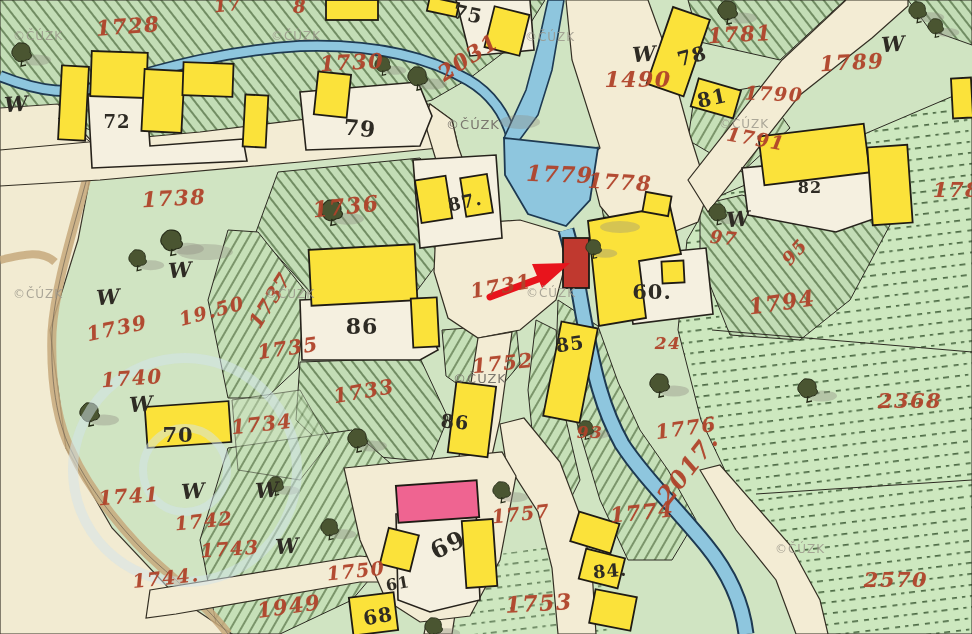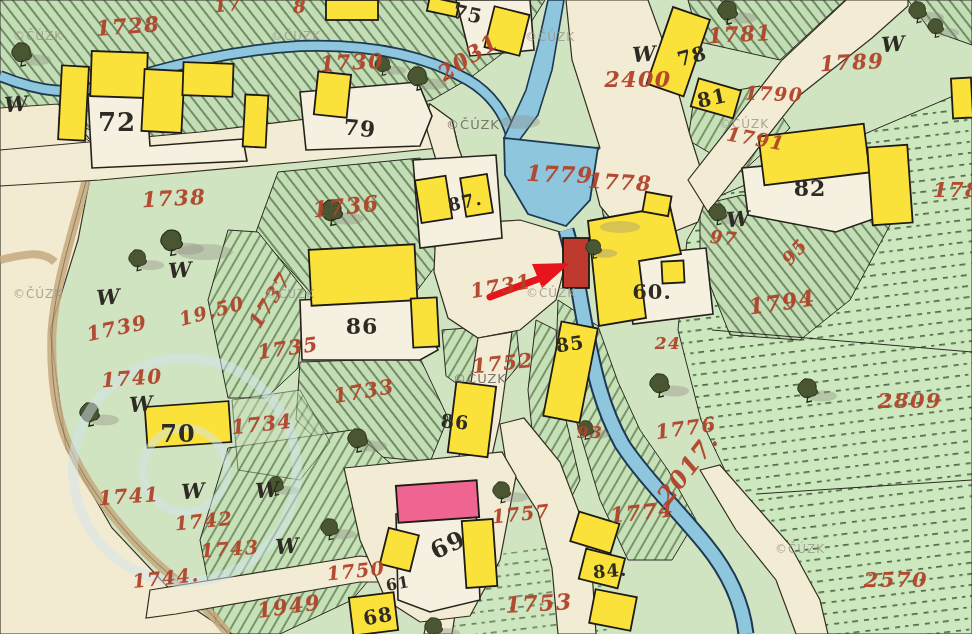--- a/index.html
+++ b/index.html
@@ -187,30 +187,30 @@
 </svg>
 
 <div class="label-layer">
       <div class="map-label red" style="left: 128px; top: 26px; font-size: 21px; --r: -4deg;">1728</div>
       <div class="map-label red" style="left: 228px; top: 5px; font-size: 18px; --r: -5deg;">17</div>
       <div class="map-label red" style="left: 300px; top: 7px; font-size: 18px; --r: 0deg;">8</div>
       <div class="map-label red" style="left: 352px; top: 62px; font-size: 21px; --r: -3deg;">1730</div>
       <div class="map-label red" style="left: 468px; top: 57px; font-size: 22px; --r: -33deg;">2031</div>
       <div class="map-label red" style="left: 560px; top: 174px; font-size: 22px; --r: 2deg;">1779</div>
       <div class="map-label red" style="left: 620px; top: 182px; font-size: 21px; --r: 3deg;">1778</div>
-      <div class="map-label red" style="left: 638px; top: 79px; font-size: 22px; --r: 0deg;">2400</div>
+      <div class="map-label red" style="left: 638px; top: 79px; font-size: 22px; --r: 0deg;">1490</div>
       <div class="map-label red" style="left: 740px; top: 34px; font-size: 21px; --r: -3deg;">1781</div>
       <div class="map-label red" style="left: 852px; top: 62px; font-size: 21px; --r: -3deg;">1789</div>
       <div class="map-label red" style="left: 774px; top: 94px; font-size: 19px; --r: 2deg;">1790</div>
       <div class="map-label red" style="left: 756px; top: 139px; font-size: 19px; --r: 10deg;">1791</div>
       <div class="map-label red" style="left: 957px; top: 189px; font-size: 21px; --r: 0deg;">178</div>
       <div class="map-label red" style="left: 724px; top: 238px; font-size: 18px; --r: 5deg;">97</div>
       <div class="map-label red" style="left: 795px; top: 252px; font-size: 18px; --r: -48deg;">95</div>
       <div class="map-label red" style="left: 782px; top: 302px; font-size: 22px; --r: -8deg;">1794</div>
-      <div class="map-label red" style="left: 910px; top: 400px; font-size: 21px; --r: 0deg;">2809</div>
+      <div class="map-label red" style="left: 910px; top: 400px; font-size: 21px; --r: 0deg;">2368</div>
       <div class="map-label red" style="left: 896px; top: 579px; font-size: 21px; --r: 0deg;">2570</div>
       <div class="map-label red" style="left: 346px; top: 206px; font-size: 22px; --r: -6deg;">1736</div>
       <div class="map-label red" style="left: 270px; top: 300px; font-size: 20px; --r: -58deg;">1737</div>
       <div class="map-label red" style="left: 288px; top: 348px; font-size: 20px; --r: -8deg;">1735</div>
       <div class="map-label red" style="left: 174px; top: 198px; font-size: 21px; --r: -3deg;">1738</div>
       <div class="map-label red" style="left: 117px; top: 328px; font-size: 20px; --r: -12deg;">1739</div>
       <div class="map-label red" style="left: 212px; top: 311px; font-size: 19px; --r: -15deg;">19.50</div>
       <div class="map-label red" style="left: 132px; top: 378px; font-size: 20px; --r: -4deg;">1740</div>
       <div class="map-label red" style="left: 129px; top: 496px; font-size: 20px; --r: -4deg;">1741</div>
       <div class="map-label red" style="left: 204px; top: 521px; font-size: 19px; --r: -6deg;">1742</div>
@@ -222,32 +222,32 @@
       <div class="map-label red" style="left: 501px; top: 286px; font-size: 20px; --r: -10deg;">1731</div>
       <div class="map-label red" style="left: 503px; top: 363px; font-size: 20px; --r: -6deg;">1752</div>
       <div class="map-label red" style="left: 590px; top: 432px; font-size: 17px; --r: 0deg;">93</div>
       <div class="map-label red" style="left: 668px; top: 343px; font-size: 17px; --r: 0deg;">24</div>
       <div class="map-label red" style="left: 686px; top: 428px; font-size: 20px; --r: -8deg;">1776</div>
       <div class="map-label red" style="left: 688px; top: 468px; font-size: 24px; --r: -52deg;">2017.</div>
       <div class="map-label red" style="left: 642px; top: 512px; font-size: 21px; --r: -6deg;">1774</div>
       <div class="map-label red" style="left: 521px; top: 514px; font-size: 19px; --r: -6deg;">1757</div>
       <div class="map-label red" style="left: 356px; top: 571px; font-size: 19px; --r: -6deg;">1750</div>
       <div class="map-label red" style="left: 539px; top: 603px; font-size: 22px; --r: -3deg;">1753</div>
-      <div class="map-label black" style="left: 117px; top: 122px; font-size: 26px; --r: 0deg;">72</div>
+      <div class="map-label black" style="left: 117px; top: 122px; font-size: 18px; --r: 0deg;">72</div>
       <div class="map-label black" style="left: 468px; top: 14px; font-size: 20px; --r: 12deg;">75</div>
       <div class="map-label black" style="left: 360px; top: 128px; font-size: 22px; --r: 5deg;">79</div>
       <div class="map-label black" style="left: 465px; top: 202px; font-size: 18px; --r: -12deg;">87.</div>
       <div class="map-label black" style="left: 692px; top: 56px; font-size: 20px; --r: -15deg;">78</div>
       <div class="map-label black" style="left: 712px; top: 98px; font-size: 20px; --r: -12deg;">81</div>
-      <div class="map-label black" style="left: 810px; top: 188px; font-size: 22px; --r: 0deg;">82</div>
+      <div class="map-label black" style="left: 810px; top: 188px; font-size: 16px; --r: 0deg;">82</div>
       <div class="map-label black" style="left: 652px; top: 291px; font-size: 21px; --r: 0deg;">60.</div>
       <div class="map-label black" style="left: 362px; top: 326px; font-size: 22px; --r: 0deg;">86</div>
       <div class="map-label black" style="left: 455px; top: 422px; font-size: 19px; --r: 5deg;">86</div>
       <div class="map-label black" style="left: 570px; top: 344px; font-size: 19px; --r: -8deg;">85</div>
-      <div class="map-label black" style="left: 178px; top: 434px; font-size: 24px; --r: 0deg;">70</div>
+      <div class="map-label black" style="left: 178px; top: 434px; font-size: 21px; --r: 0deg;">70</div>
       <div class="map-label black" style="left: 448px; top: 545px; font-size: 24px; --r: -25deg;">69</div>
       <div class="map-label black" style="left: 398px; top: 584px; font-size: 16px; --r: -10deg;">61</div>
       <div class="map-label black" style="left: 378px; top: 616px; font-size: 20px; --r: -10deg;">68</div>
       <div class="map-label black" style="left: 610px; top: 571px; font-size: 18px; --r: -5deg;">84.</div>
       <div class="map-label wsym" style="left: 16px; top: 104px; font-size: 21px; --r: -4deg;">W</div>
       <div class="map-label wsym" style="left: 644px; top: 54px; font-size: 21px; --r: -4deg;">W</div>
       <div class="map-label wsym" style="left: 893px; top: 44px; font-size: 21px; --r: -4deg;">W</div>
       <div class="map-label wsym" style="left: 738px; top: 219px; font-size: 21px; --r: -4deg;">W</div>
       <div class="map-label wsym" style="left: 180px; top: 270px; font-size: 21px; --r: -4deg;">W</div>
       <div class="map-label wsym" style="left: 108px; top: 297px; font-size: 21px; --r: -4deg;">W</div>

